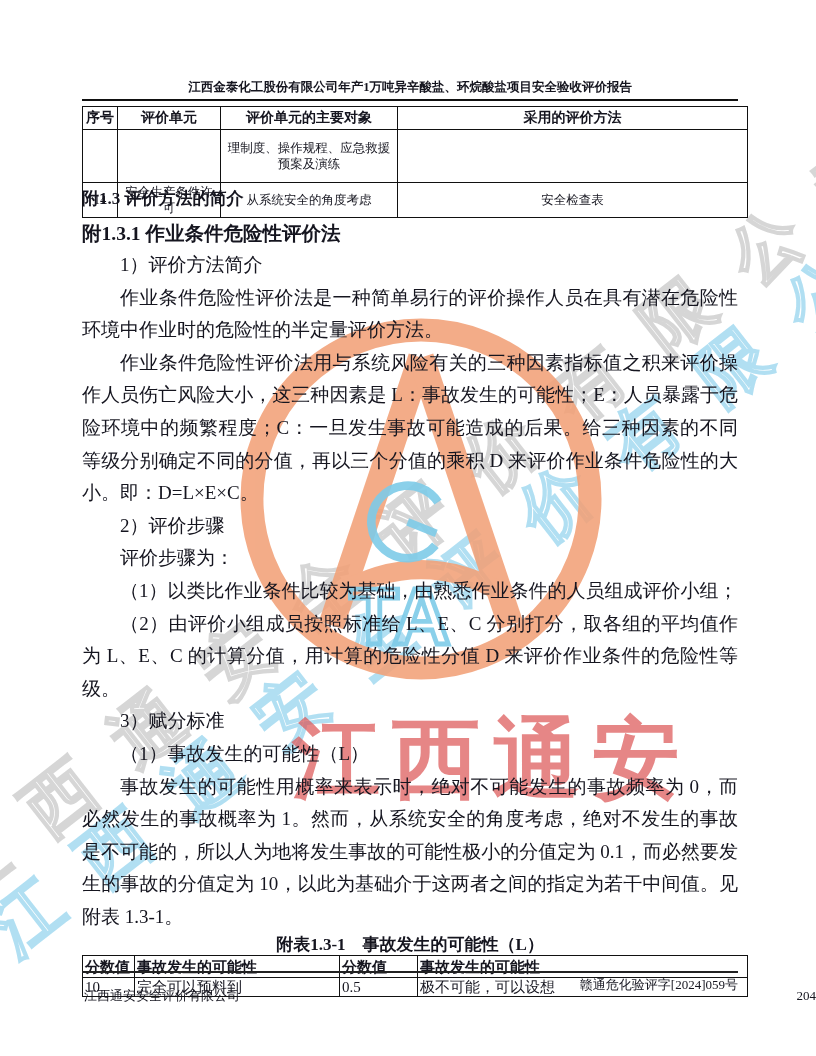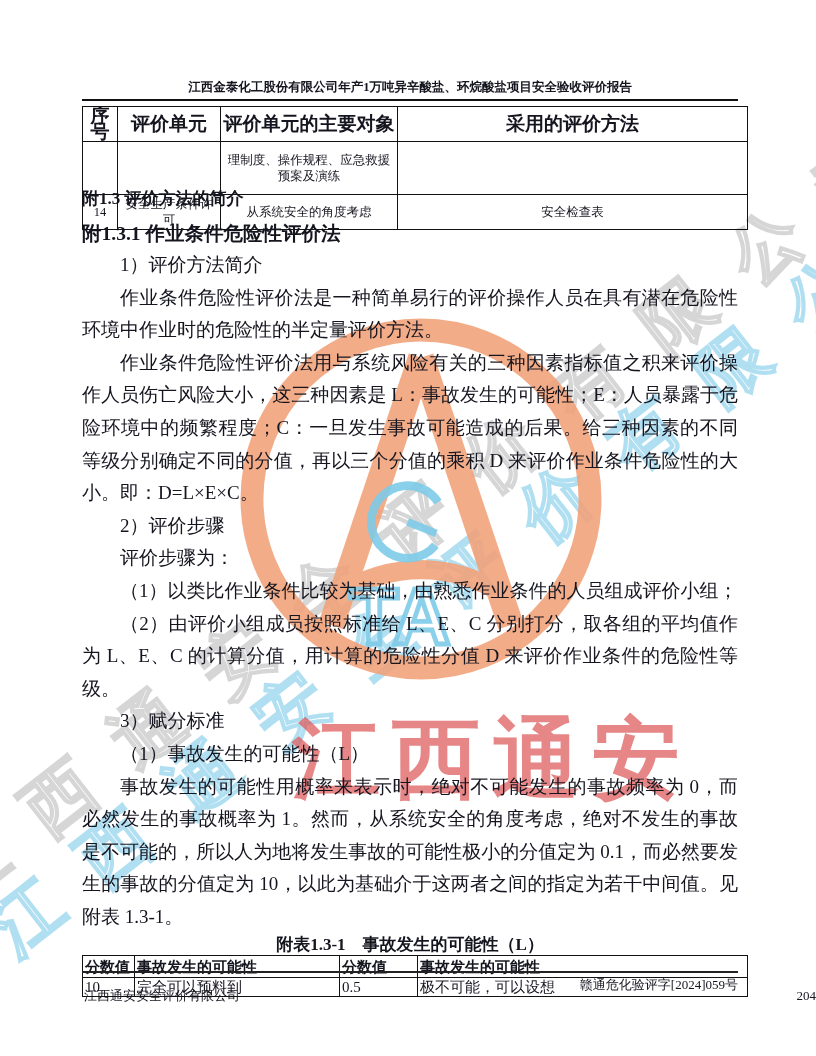--- a/index.html
+++ b/index.html
@@ -43,21 +43,21 @@
     position:absolute;left:82px;top:99px;width:656px;
     border-top:2px solid #111;z-index:5;
   }
   
   table{border-collapse:collapse;table-layout:fixed;background:transparent;z-index:5;}
   .unit-table{position:absolute;left:82px;top:106px;width:665px;}
   .unit-table td{
     border:1.5px solid #111;text-align:center;vertical-align:middle;
     font-size:12.5px;line-height:16px;padding:1px 2px;overflow:hidden;
   }
-  .unit-table tr.hdr td{font-weight:bold;font-size:19px;height:20px;}
+  .unit-table tr.hdr td{font-weight:bold;font-size:14px;height:20px;}
   .unit-table tr.mid td{height:50px;}
   .unit-table tr.last td{height:18px;}
   .l-table{width:665px;margin-left:0;}
   .l-table td{
     border:1.5px solid #111;text-align:left;vertical-align:middle;
     font-size:15px;line-height:16px;padding:1px 2px;overflow:hidden;
   }
   .l-table tr.hdr td{font-weight:bold;height:19px;}
   .l-table tr.data td{height:15px;}
   

